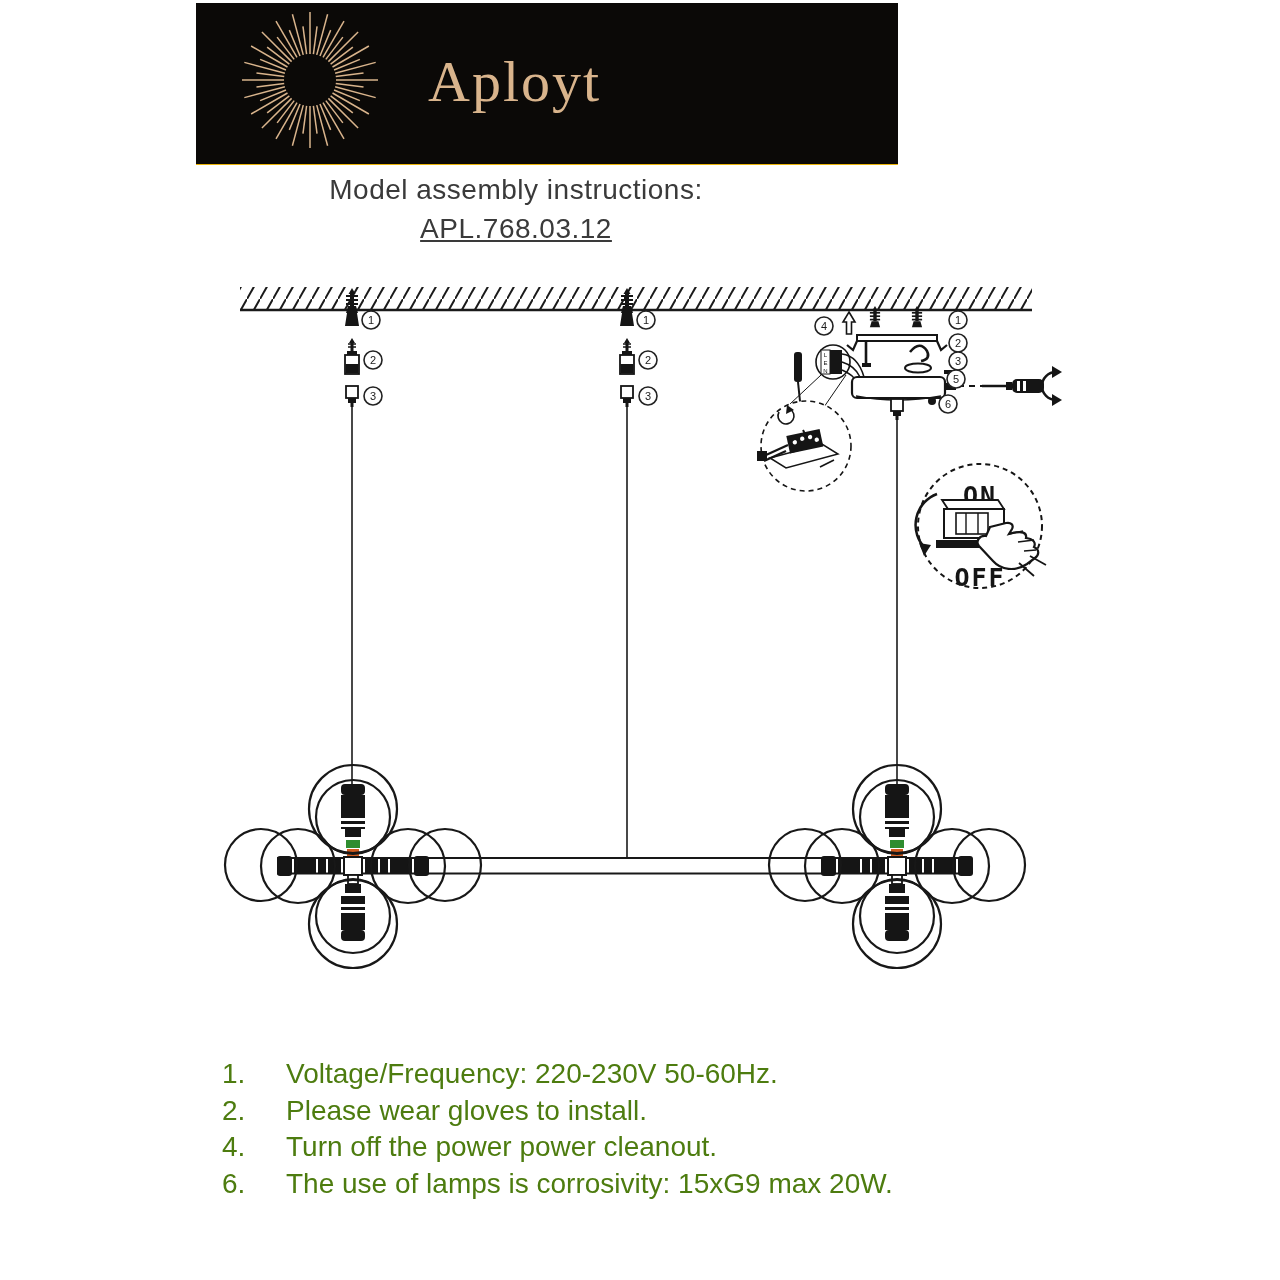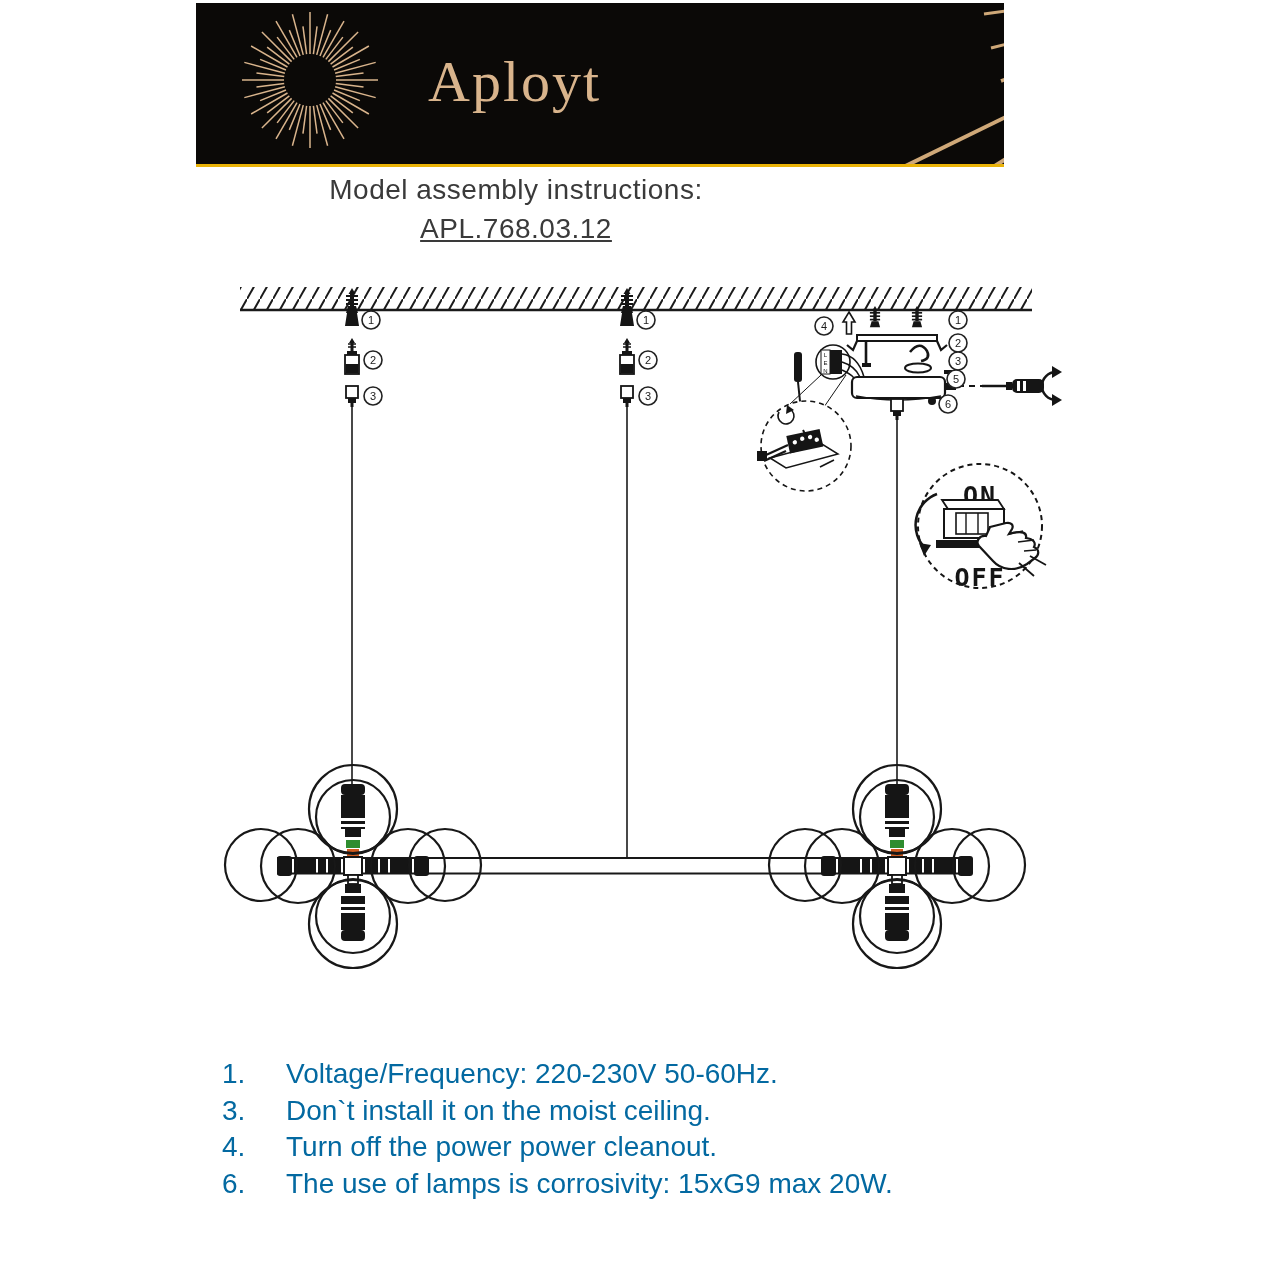--- a/index.html
+++ b/index.html
@@ -1,25 +1,25 @@
 <!DOCTYPE html>
 <html><head>
 <meta charset="utf-8">
 <style>
   html,body{margin:0;padding:0;background:#ffffff;}
   .page{position:relative;width:1280px;height:1280px;background:#ffffff;overflow:hidden;
         font-family:"Liberation Sans",sans-serif;}
-  .banner{position:absolute;left:196px;top:3px;width:808px;height:161px;background:#0b0907;
-          border-bottom:3px solid #eab308;overflow:hidden;}
+  .banner{position:absolute;left:196px;top:3px;width:702px;height:161px;background:#0b0907;
+          border-bottom:1px solid #eab308;overflow:hidden;}
   .titles{position:absolute;left:0;top:174px;width:1032px;text-align:center;color:#3a3a3a;}
   .titles .t1{font-size:28px;letter-spacing:.5px;}
   .titles .t2{font-size:28px;margin-top:7px;letter-spacing:.5px;text-decoration:underline;}
   .diagram{position:absolute;left:0;top:0;width:1280px;height:1280px;}
   .instructions{position:absolute;left:222px;top:1056px;margin:0;padding:0;list-style:none;
-        font-size:28px;line-height:36.6px;color:#0369a1;}
+        font-size:28px;line-height:36.6px;color:#4d7c0f;}
   .instructions .num{display:inline-block;width:64px;}
   
   .co circle{fill:#ffffff;stroke:#222222;stroke-width:1.6;}
   .co text{fill:#1c1c1c;font:11px "Liberation Sans",sans-serif;text-anchor:middle;}
   .lamptext{fill:#151515;font-family:"DejaVu Sans Mono",monospace;font-weight:bold;
             font-size:25px;letter-spacing:2px;text-anchor:middle;}
   .termtext{fill:#111;font:6px "Liberation Sans",sans-serif;text-anchor:middle;}
   .brandtext{fill:#d9b48c;font-family:"Liberation Serif",serif;font-size:58px;letter-spacing:2px;}
 </style>
 </head>
@@ -321,20 +321,20 @@
       <line x1="277" y1="873.5" x2="972" y2="873.5" stroke="#181818" stroke-width="2.2"></line>
       <use href="#cluster" transform="translate(353,866)"></use>
       <use href="#cluster" transform="translate(897,866)"></use>
     </g>
   </svg>
 
   <ol class="instructions">
     <li>
       <span class="num">1.</span><span>Voltage/Frequency: 220-230V 50-60Hz.</span></li>
     <li>
-      <span class="num">3.</span><span>Don`t install it on the moist ceiling.</span></li>
+      <span class="num">2.</span><span>Please wear gloves to install.</span></li>
     <li>
       <span class="num">4.</span><span>Turn off the power power cleanout.</span></li>
     <li>
       <span class="num">6.</span><span>The use of lamps is corrosivity: 15xG9 max 20W.</span></li>
   </ol>
 
 </div>
 
 </body></html>

